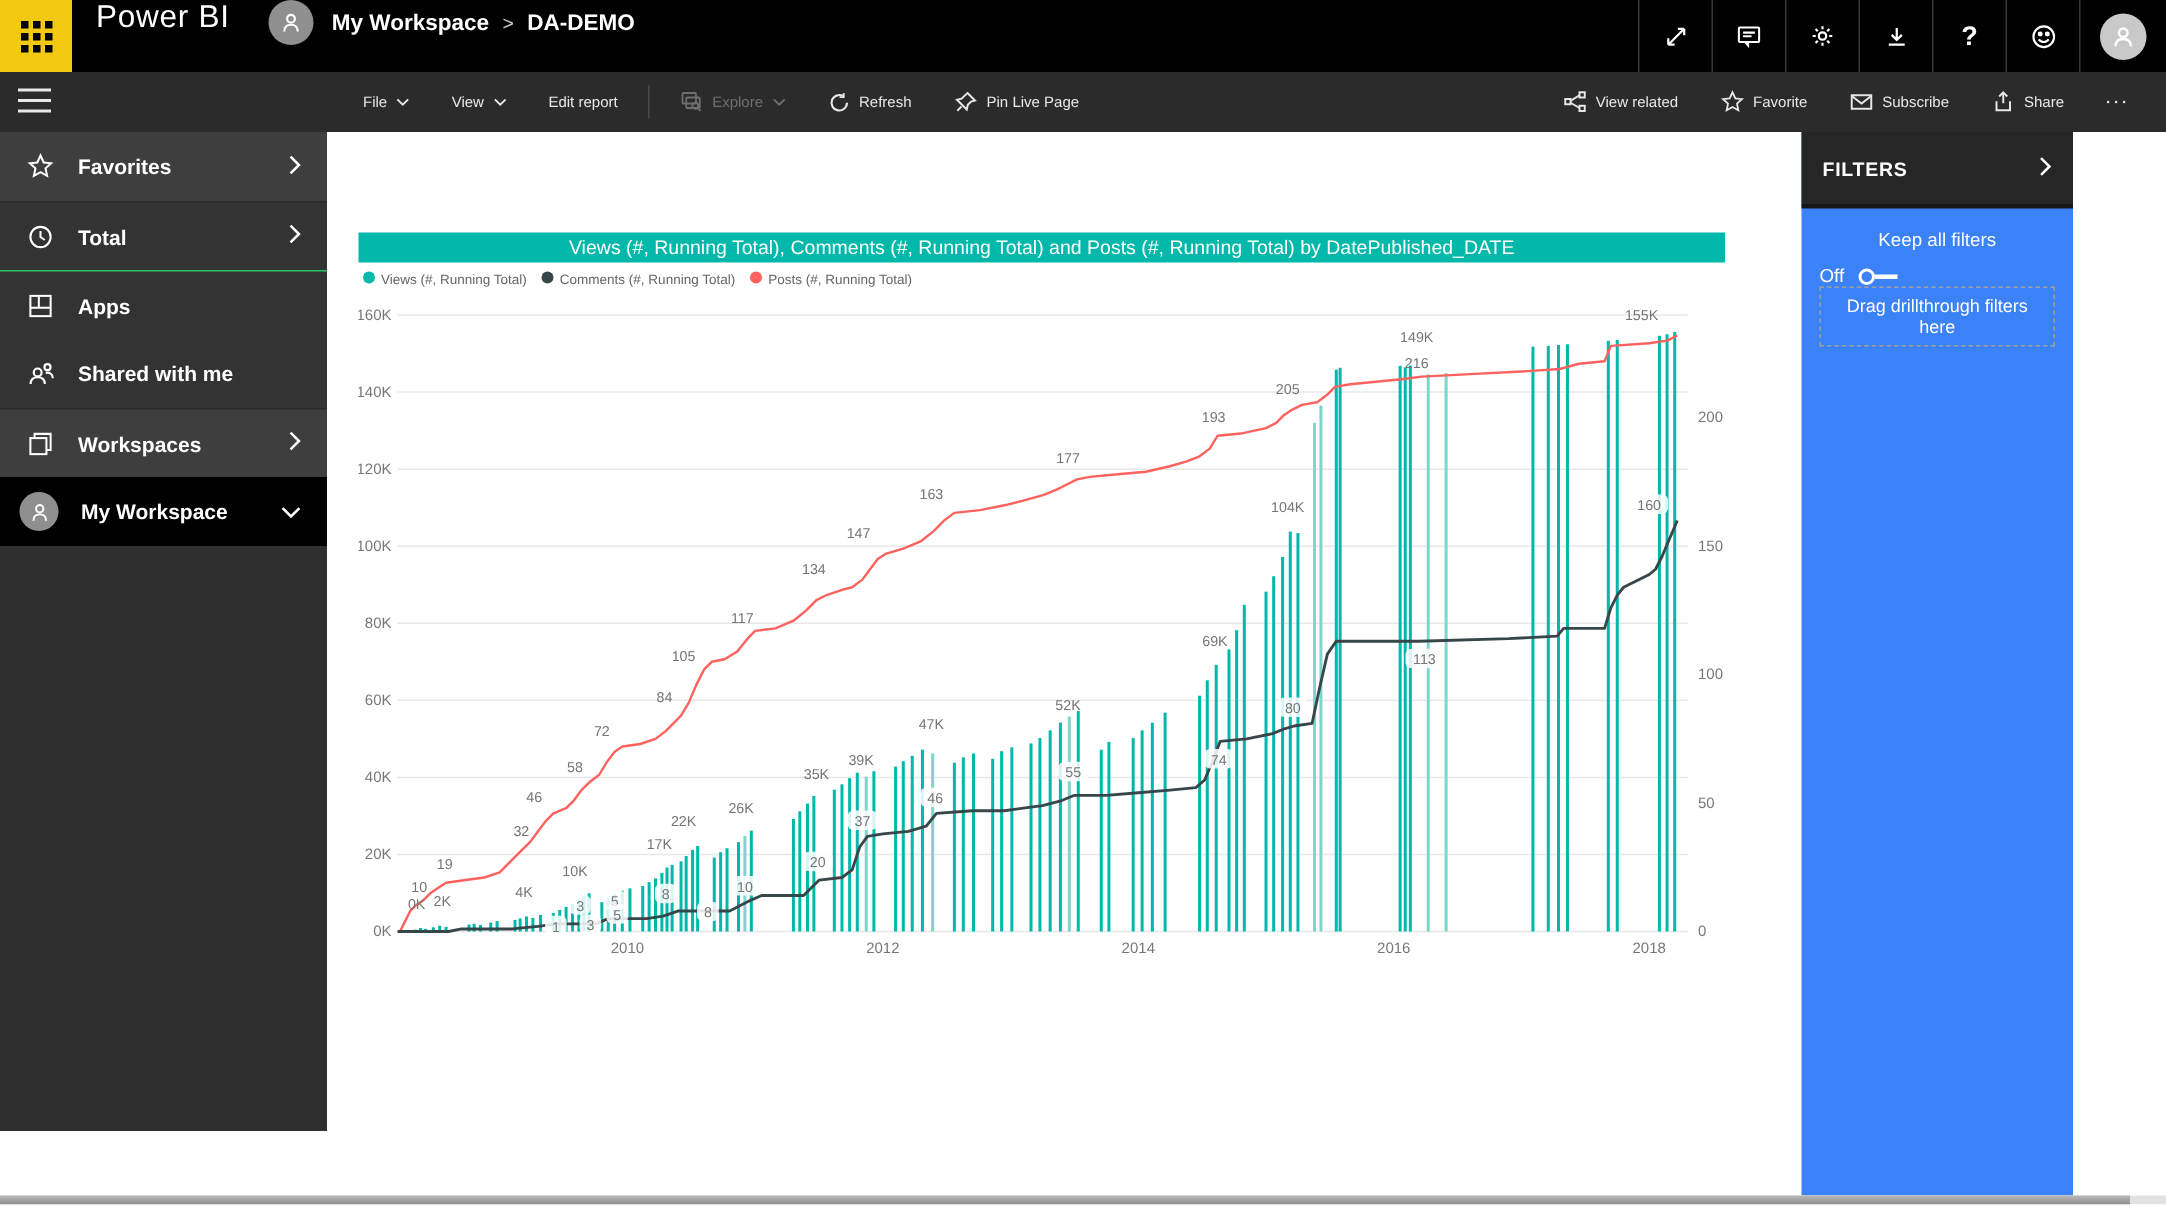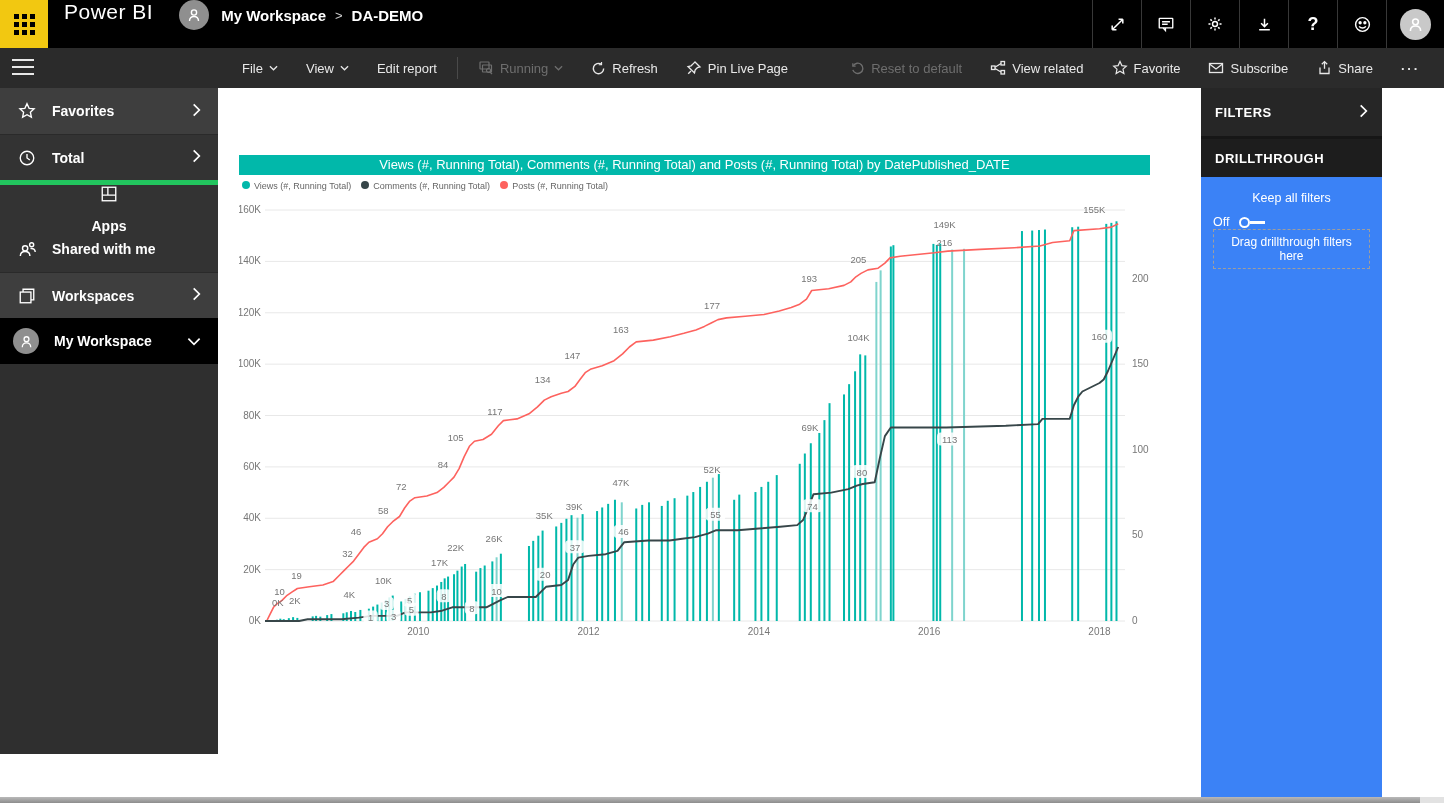--- a/index.html
+++ b/index.html
@@ -22,41 +22,41 @@
   .top-icons { margin-left:auto; display:flex; height:48px; }
   .icon-btn { width:49px; height:48px; display:flex; align-items:center; justify-content:center;
     border-left:1px solid #383838; cursor:pointer; color:#fff; }
   .icon-btn svg { display:block; }
   .help-q { color:#fff; font-size:18px; font-weight:700; }
   .user-avatar { width:31px; height:31px; border-radius:50%; background:#c9c9c9;
     display:flex; align-items:center; justify-content:center; }
 
   
   .menubar { position:absolute; left:0; top:48px; width:1444px; height:40px; background:#2b2b2b;
-    color:#e8e8e8; font-size:13px; }
+    color:#e8e8e8; font-size:10px; }
   .hamburger { position:absolute; left:12px; top:11px; width:22px; height:16px; cursor:pointer; }
   .hamburger i { display:block; height:2px; background:#e8e8e8; margin-bottom:5px; }
   .menu-group { position:absolute; left:228px; top:0; height:40px; display:flex; align-items:center; }
   .menu-item { display:flex; align-items:center; gap:6px; padding:0 14px; height:40px; cursor:pointer; white-space:nowrap; }
   .menu-item.disabled { color:#6e6e6e; cursor:default; }
   .menu-item svg { display:block; }
   .vdiv { width:1px; height:22px; background:#4a4a4a; margin:0 6px; }
   .menu-right { position:absolute; right:10px; top:0; height:40px; display:flex; align-items:center; }
   .chev-down { width:9px; height:6px; }
 
   
   .sidebar { position:absolute; left:0; top:88px; width:218px; height:666px; background:#2f2f2f; }
   .side-item { height:46px; display:flex; align-items:center; padding:0 17px; gap:15px;
     color:#fff; font-size:14px; font-weight:700; cursor:pointer; }
   .side-item .sicon { width:20px; display:flex; justify-content:center; }
   .side-item .schev { margin-left:auto; }
   .si-fav { background:#3e3e3e; }
   .si-recent,.si-apps,.si-shared { background:#333333; }
   .si-recent { border-top:1px solid #2a2a2a; }
-  .si-apps { border-top:5px solid #22c55e;flex-direction:column; }
+  .si-apps { border-top:1px solid #22c55e; }
   .si-work { background:#3e3e3e; border-top:1px solid #2a2a2a; }
   .si-mywork { background:#000; }
   .mini-avatar { width:26px; height:26px; border-radius:50%; background:#8f8f8f;
     display:flex; align-items:center; justify-content:center; margin-left:-4px; }
 
   
   .visual { position:absolute; left:239px; top:155px; width:911px; height:486px; background:#fff; }
   .visual-title { height:20px; line-height:20px; text-align:center; color:#fff; font-size:13px; cursor:default; }
   .legend { height:16px; display:flex; align-items:center; gap:10px; padding-left:3px; margin-top:3px; }
   .legend-item { display:flex; align-items:flex-start; gap:4px; font-size:9px; color:#666; }
@@ -186,48 +186,41 @@
         <span>Edit report</span>
       </div>
       <div class="vdiv"></div>
       <div class="menu-item disabled">
         <svg width="16" height="16" viewBox="0 0 16 16" fill="none" stroke="#6e6e6e" stroke-width="1.2">
             <rect x="2" y="2" width="9" height="7" rx="0.5"></rect>
             <rect x="4.5" y="5" width="9" height="7" rx="0.5"></rect>
             <circle cx="10.5" cy="10.5" r="2"></circle>
             <path d="M12 12 l2 2"></path>
           </svg>
-        <span>Running</span>
+        <span>Explore</span>
         <svg class="chev-down" viewBox="0 0 10 6" fill="none" stroke="#6e6e6e" stroke-width="1.4">
             <path d="M1 1 L5 5 L9 1"></path>
           </svg>
       </div>
       <div class="menu-item">
         <svg width="15" height="15" viewBox="0 0 16 16" fill="none" stroke="#e8e8e8" stroke-width="1.5">
             <path d="M13.5 8 A5.5 5.5 0 1 1 11 3.4"></path>
             <path d="M11.2 1 v3 h-3" stroke-width="1.3"></path>
           </svg>
         <span>Refresh</span>
       </div>
       <div class="menu-item">
         <svg width="16" height="16" viewBox="0 0 16 16" fill="none" stroke="#e8e8e8" stroke-width="1.3">
             <path d="M9 2 l5 5 l-2.6 0.7 l-2.2 2.2 l-0.7 3.1 l-6.5 -6.5 l3.1 -0.7 l2.2 -2.2 z"></path>
             <path d="M5 11 L2.2 13.8"></path>
           </svg>
         <span>Pin Live Page</span>
       </div>
     </div>
     <div class="menu-right">
-      <div class="menu-item disabled">
-        <svg width="15" height="15" viewBox="0 0 16 16" fill="none" stroke="#6e6e6e" stroke-width="1.5">
-            <path d="M3.5 5 A5.5 5.5 0 1 1 3 9.5"></path>
-            <path d="M3 2.5 v3 h3" stroke-width="1.3"></path>
-          </svg>
-        <span>Reset to default</span>
-      </div>
       <div class="menu-item">
         <svg width="16" height="16" viewBox="0 0 16 16" fill="none" stroke="#e8e8e8" stroke-width="1.3">
             <rect x="1.5" y="6" width="3.5" height="3.5"></rect>
             <rect x="11" y="1.5" width="3.5" height="3.5"></rect>
             <rect x="11" y="10.5" width="3.5" height="3.5"></rect>
             <path d="M5 7.2 L11 3.5 M5 8.5 L11 12"></path>
           </svg>
         <span>View related</span>
       </div>
       <div class="menu-item">
@@ -557,23 +550,20 @@
   <aside class="filters">
     <div class="filters-header">
       <span>FILTERS</span>
       <span class="fchev">
         <svg width="9" height="14" viewBox="0 0 8 12" fill="none" stroke="#fff" stroke-width="1.5">
             <path d="M1.5 1 L6.5 6 L1.5 11"></path>
           </svg>
       </span>
     </div>
     <div class="fgap"></div>
-    <div class="drill-header">
-      <span>DRILLTHROUGH</span>
-    </div>
     <div class="drill-body">
       <div class="keep-label">Keep all filters</div>
       <div class="toggle-row">
         <span>Off</span>
         <span class="toggle-off">
           <span class="knob"></span>
             <span class="bar"></span>
         </span>
       </div>
       <div class="drop-zone">Drag drillthrough filters here</div>

